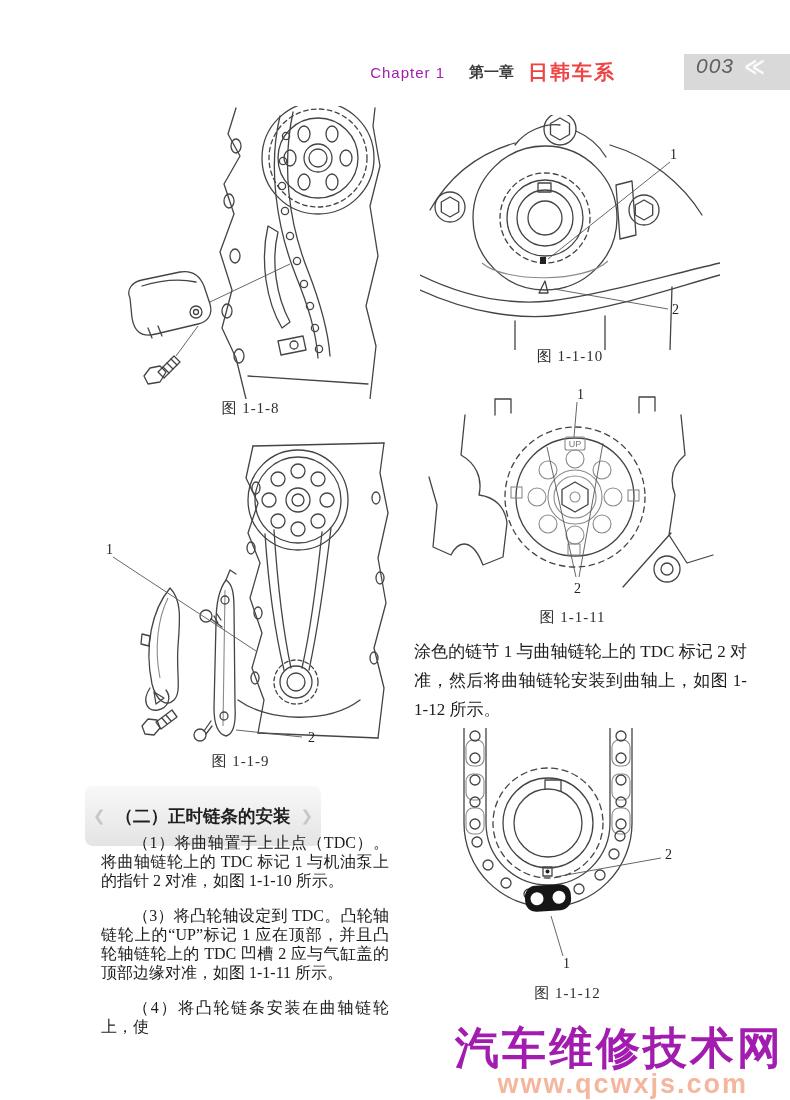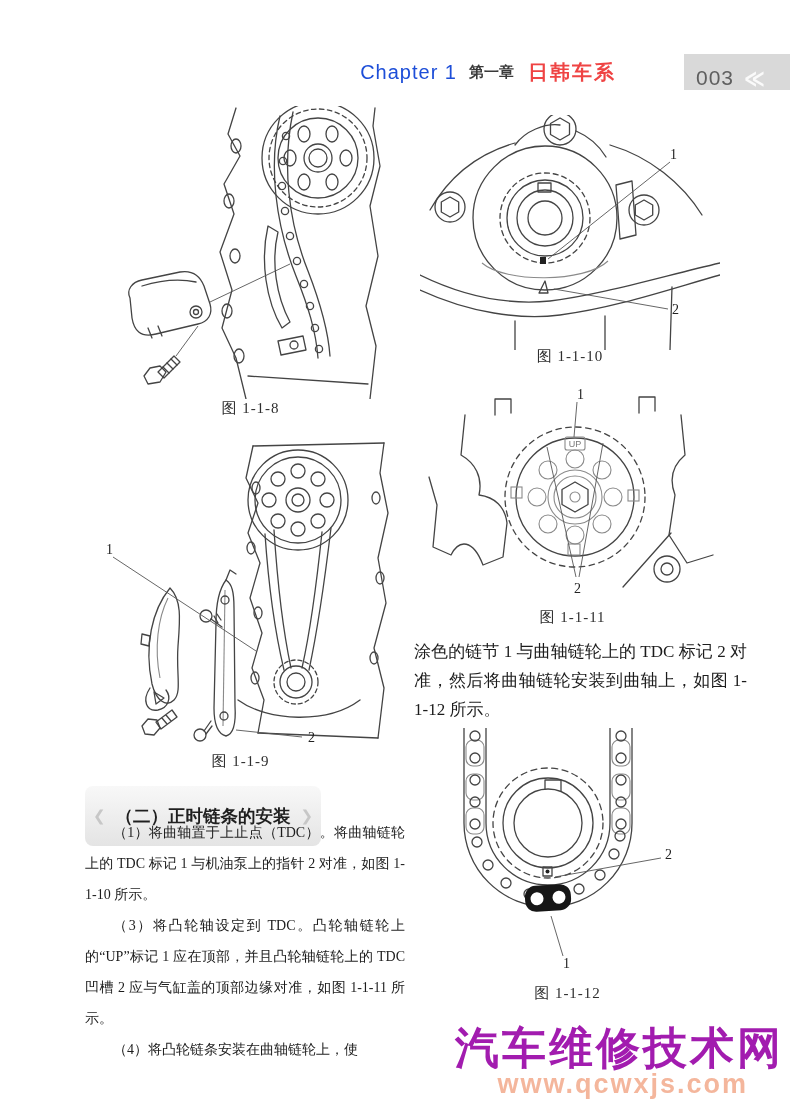--- a/index.html
+++ b/index.html
@@ -1,38 +1,38 @@
 <!DOCTYPE html>
 <html><head>
 <meta charset="utf-8">
 <style>
   html,body{margin:0;padding:0;background:#fff;}
   #page{position:relative;width:790px;height:1100px;background:#ffffff;overflow:hidden;
         font-family:"Liberation Serif","DejaVu Serif",serif;color:#1c1c1c;}
   
   .header{position:absolute;top:54px;left:0;right:0;height:36px;display:flex;align-items:center;justify-content:flex-end;
           font-family:"Liberation Sans","DejaVu Sans",sans-serif;}
-  .chapter-en{color:#1d4ed8;font-size:20px;letter-spacing:1px;margin-right:12px;}
+  .chapter-en{color:#a21caf;font-size:15px;letter-spacing:1px;margin-right:24px;}
   .chapter-cn{color:#3a3a3a;font-size:15px;font-weight:bold;margin-right:14px;}
   .series-cn{color:#ef4444;font-size:20px;font-weight:bold;margin-right:68px;letter-spacing:2px;}
-  .pagebox{width:106px;height:36px;background:#d9d9d9;display:flex;align-items:flex-end;padding-left:12px;box-sizing:border-box;}
+  .pagebox{width:106px;height:36px;background:#d9d9d9;display:flex;align-items:flex-start;padding-left:12px;box-sizing:border-box;font-style:italic;}
   .pagenum{color:#5f5f5f;font-size:21px;letter-spacing:1px;margin-right:10px;}
   .backchev{color:#fafafa;font-size:20px;font-weight:bold;transform:scaleY(1.1);}
   
   .fig{position:absolute;}
   .fig svg{display:block;}
   .caption{position:absolute;text-align:center;font-size:15px;color:#2e2e2e;letter-spacing:1px;}
   
   .sec-head{position:absolute;left:85px;top:786px;display:inline-flex;align-items:center;
             background:linear-gradient(#f8f8f8,#e4e4e4);border-radius:8px;padding:2px 8px;}
   .sec-chev{color:#c7c7c7;font-size:15px;font-family:"Liberation Sans",sans-serif;}
   .sec-title{font-family:"Liberation Sans","DejaVu Sans",sans-serif;font-weight:bold;font-size:17.5px;color:#1f1f1f;margin:16px 10px;text-align:right;}
   
   .steps{position:absolute;left:85px;top:817px;width:320px;}
-  .steps p{margin:0;text-indent:2em;font-size:14px;line-height:31px;text-align:justify;}
+  .steps p{margin:16px;text-indent:2em;font-size:16px;line-height:19px;text-align:justify;}
   .right-text{position:absolute;left:414px;top:637px;width:333px;font-size:17px;line-height:29px;text-align:justify;margin:0;}
   
   .watermark{position:absolute;right:6px;top:1026px;text-align:right;
              font-family:"Liberation Sans","DejaVu Sans",sans-serif;}
   .wm-name{color:#a21caf;font-size:44px;font-weight:bold;letter-spacing:3px;line-height:44px;}
   .wm-url{color:#f4b69c;font-size:27px;font-weight:bold;letter-spacing:2px;line-height:28px;margin-right:36px;}
   
   .fig-label{font-family:"Liberation Serif",serif;font-size:14px;fill:#222;}
   .ln{stroke:#444;fill:none;stroke-width:1.3;stroke-linecap:round;stroke-linejoin:round;}
   .lt{stroke:#8a8a8a;fill:none;stroke-width:1.1;}

